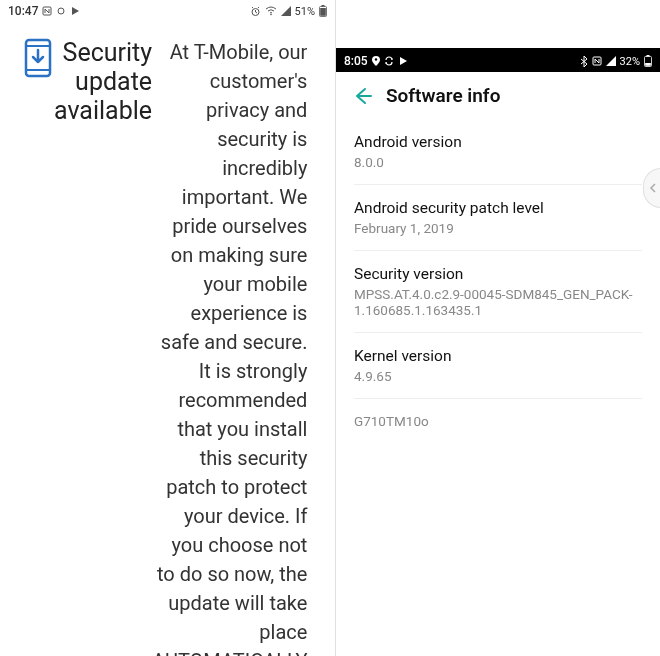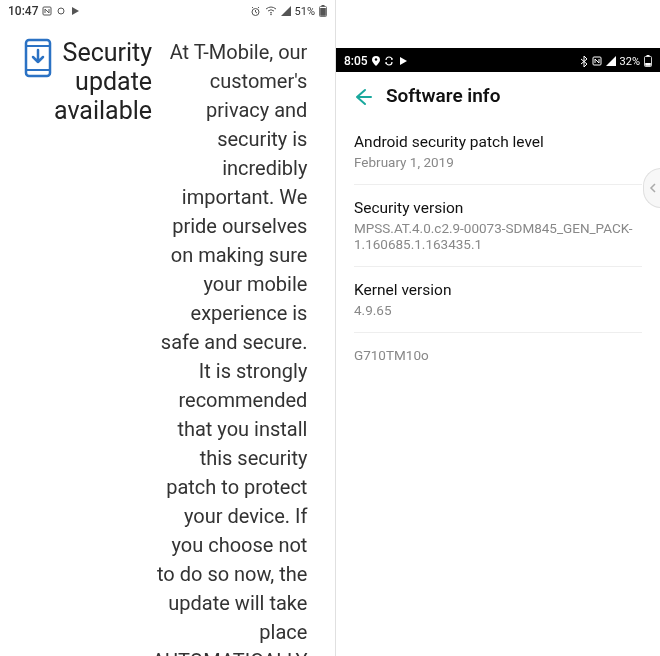--- a/index.html
+++ b/index.html
@@ -75,21 +75,21 @@
       background: #f5e3e3;
       display: flex;
       justify-content: space-around;
       align-items: center;
     }
     .nav-btn { width: 26px; height: 26px; display: flex; align-items: center; justify-content: center; }
     .nav-btn svg { display: block; }
     
     .header-right {
       display: flex;
-      align-items: flex-end;
+      align-items: center;
       gap: 14px;
       padding: 12px 16px;
     }
     .back-arrow svg { display: block; }
     .header-title {
       font-size: 19px;
       font-weight: 600;
       color: #111;
     }
     .info-list {
@@ -277,26 +277,30 @@
   </div>
 
   <div class="floating-chevron">
     <svg width="8" height="12" viewBox="0 0 8 12">
         <path d="M6 2 L2 6 L6 10" fill="none" stroke="#aaa" stroke-width="1.5"></path>
       </svg>
   </div>
 
   <div class="info-list">
     <div class="info-row">
+      <div class="info-label">Android version</div>
+      <div class="info-value">8.0.0</div>
+    </div>
+    <div class="info-row">
       <div class="info-label">Android security patch level</div>
       <div class="info-value">February 1, 2019</div>
     </div>
     <div class="info-row">
       <div class="info-label">Security version</div>
-      <div class="info-value">MPSS.AT.4.0.c2.9-00073-SDM845_GEN_PACK-1.160685.1.163435.1</div>
+      <div class="info-value">MPSS.AT.4.0.c2.9-00045-SDM845_GEN_PACK-1.160685.1.163435.1</div>
     </div>
     <div class="info-row">
       <div class="info-label">Kernel version</div>
       <div class="info-value">4.9.65</div>
     </div>
     <div class="info-row">
       <div class="info-value">G710TM10o</div>
     </div>
   </div>
 </div>

